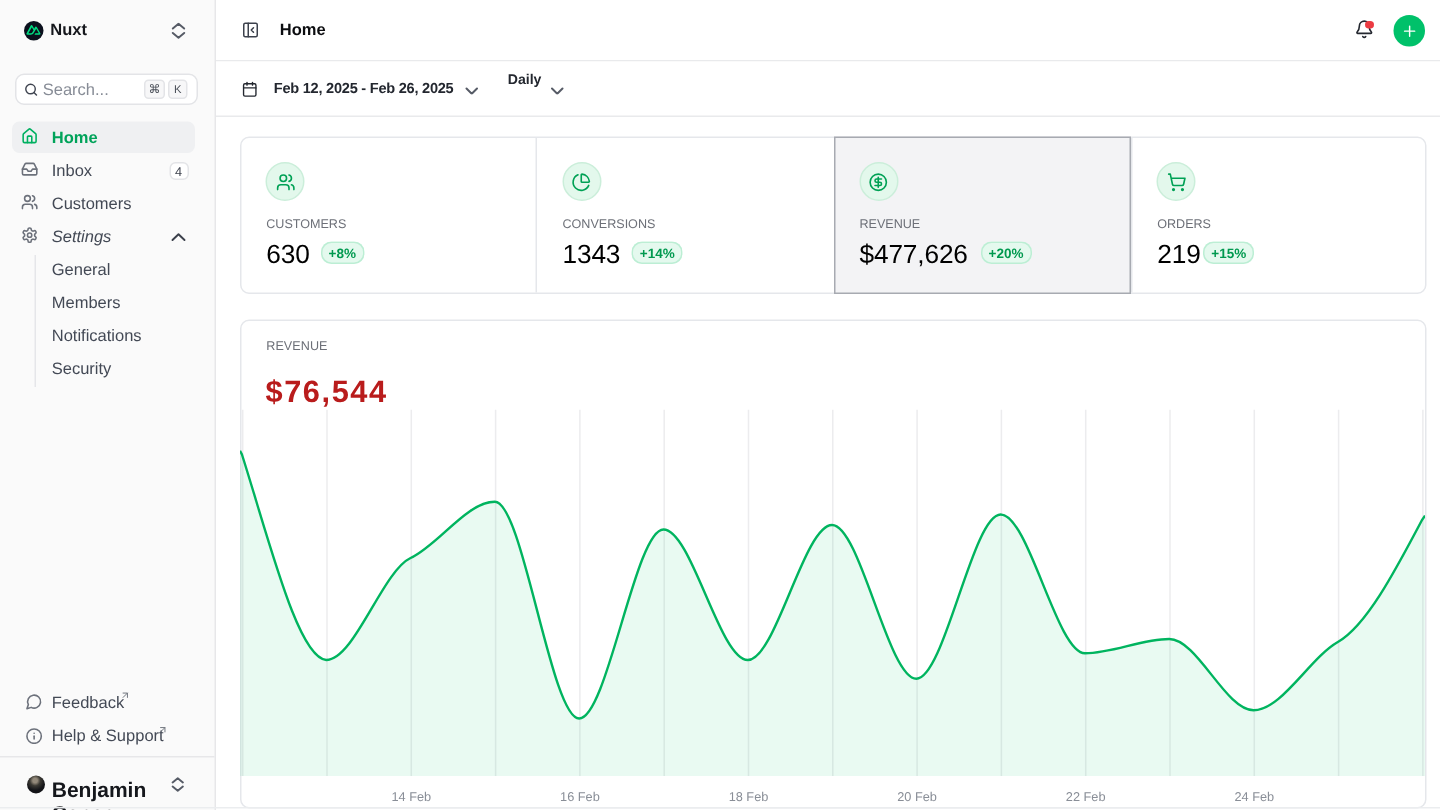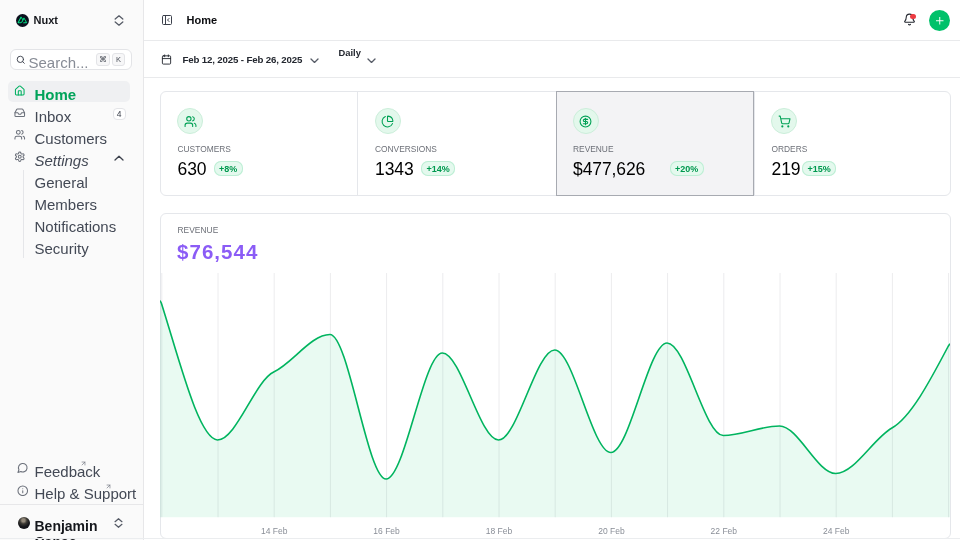--- a/index.html
+++ b/index.html
@@ -4,21 +4,21 @@
 <style>
 * { margin:0; padding:0; box-sizing:border-box; }
 html,body { width:960px; height:540px; overflow:hidden; background:#fff;
   font-family:"Liberation Sans", sans-serif; -webkit-font-smoothing:antialiased; }
 .abs { position:absolute; }
 #page { position:relative; width:960px; height:404px; }
 
 
 #sidebar { left:0; top:0; width:143.5px; height:540px; background:#fafafa;
   border-right:1px solid #e7e7e9; }
-.navtext { font-size:15px; color:#434955; }
+.navtext { font-size:11px; color:#434955; }
 svg.ic { display:block; }
 
 
 #header { left:144px; top:0; width:816px; height:41px; background:#fff;
   border-bottom:1px solid #e9eaec; }
 #toolbar { left:144px; top:41px; width:816px; height:37px; background:#fff;
   border-bottom:1px solid #e9eaec; }
 
 
 #cards { left:159.5px; top:90.5px; width:791px; height:105px;
@@ -197,36 +197,36 @@
 
   <div class="abs iconcirc" style="left:572.5px;top:108px;">
     <svg class="ic" width="13" height="13" viewBox="0 0 24 24" fill="none" stroke="#00a155" stroke-width="2" stroke-linecap="round" stroke-linejoin="round">
         <circle cx="12" cy="12" r="10"></circle>
         <path d="M16 8h-6a2 2 0 1 0 0 4h4a2 2 0 1 1 0 4H8"></path>
         <path d="M12 18V6"></path>
       </svg>
   </div>
   <div class="abs statlabel" style="left:573px;">REVENUE</div>
   <div class="abs statval" style="left:573px;">$477,626</div>
-  <div class="abs badge" style="left:653.5px;margin-left:16px;">+20%</div>
+  <div class="abs badge" style="left:653.5px;">+20%</div>
 
   <div class="abs iconcirc" style="left:771px;top:108px;">
     <svg class="ic" width="13" height="13" viewBox="0 0 24 24" fill="none" stroke="#00a155" stroke-width="2" stroke-linecap="round" stroke-linejoin="round">
         <circle cx="8" cy="21" r="1"></circle>
         <circle cx="19" cy="21" r="1"></circle>
         <path d="M2.05 2.05h2l2.66 12.42a2 2 0 0 0 2 1.58h9.78a2 2 0 0 0 1.95-1.57l1.65-7.43H5.12"></path>
       </svg>
   </div>
   <div class="abs statlabel" style="left:771.5px;">ORDERS</div>
   <div class="abs statval" style="left:771.5px;">219</div>
   <div class="abs badge" style="left:802px;">+15%</div>
 
   <div id="chartcard" class="abs">
     <div class="abs" style="left:17px;top:11px;font-size:8.4px;color:#6d7078;letter-spacing:0.05px;">REVENUE</div>
-    <div class="abs" style="left:16.5px;top:26px;font-size:20.5px;font-weight:bold;color:#8b5cf6;letter-spacing:1.05px;">$76,544</div>
+    <div class="abs" style="left:16.5px;top:36px;font-size:20.5px;font-weight:bold;color:#b91c1c;letter-spacing:1.05px;">$76,544</div>
   </div>
   <svg class="abs" style="left:160px;top:273px;" width="790" height="267" viewBox="0 0 790 267">
     <g stroke="#ececee" stroke-width="1">
       <line x1="1.8" y1="0" x2="1.8" y2="244.3"></line>
       <line x1="58" y1="0" x2="58" y2="244.3"></line>
       <line x1="114.2" y1="0" x2="114.2" y2="244.3"></line>
       <line x1="170.4" y1="0" x2="170.4" y2="244.3"></line>
       <line x1="226.6" y1="0" x2="226.6" y2="244.3"></line>
       <line x1="282.8" y1="0" x2="282.8" y2="244.3"></line>
       <line x1="339" y1="0" x2="339" y2="244.3"></line>

